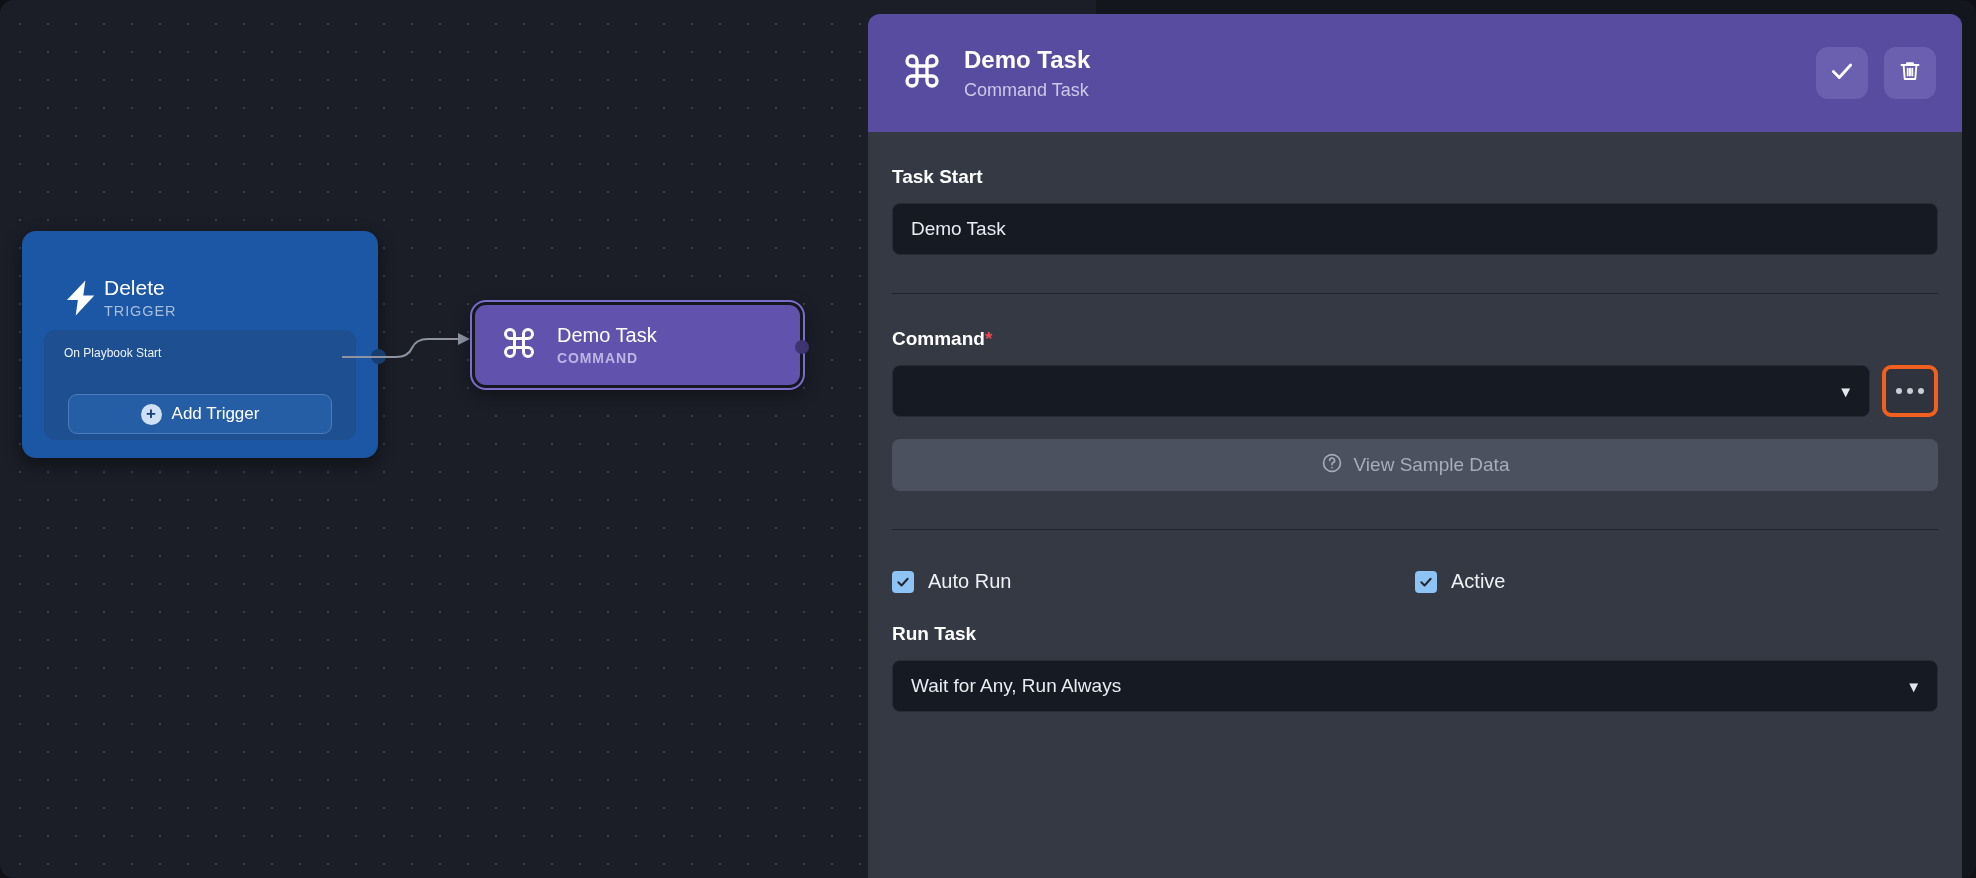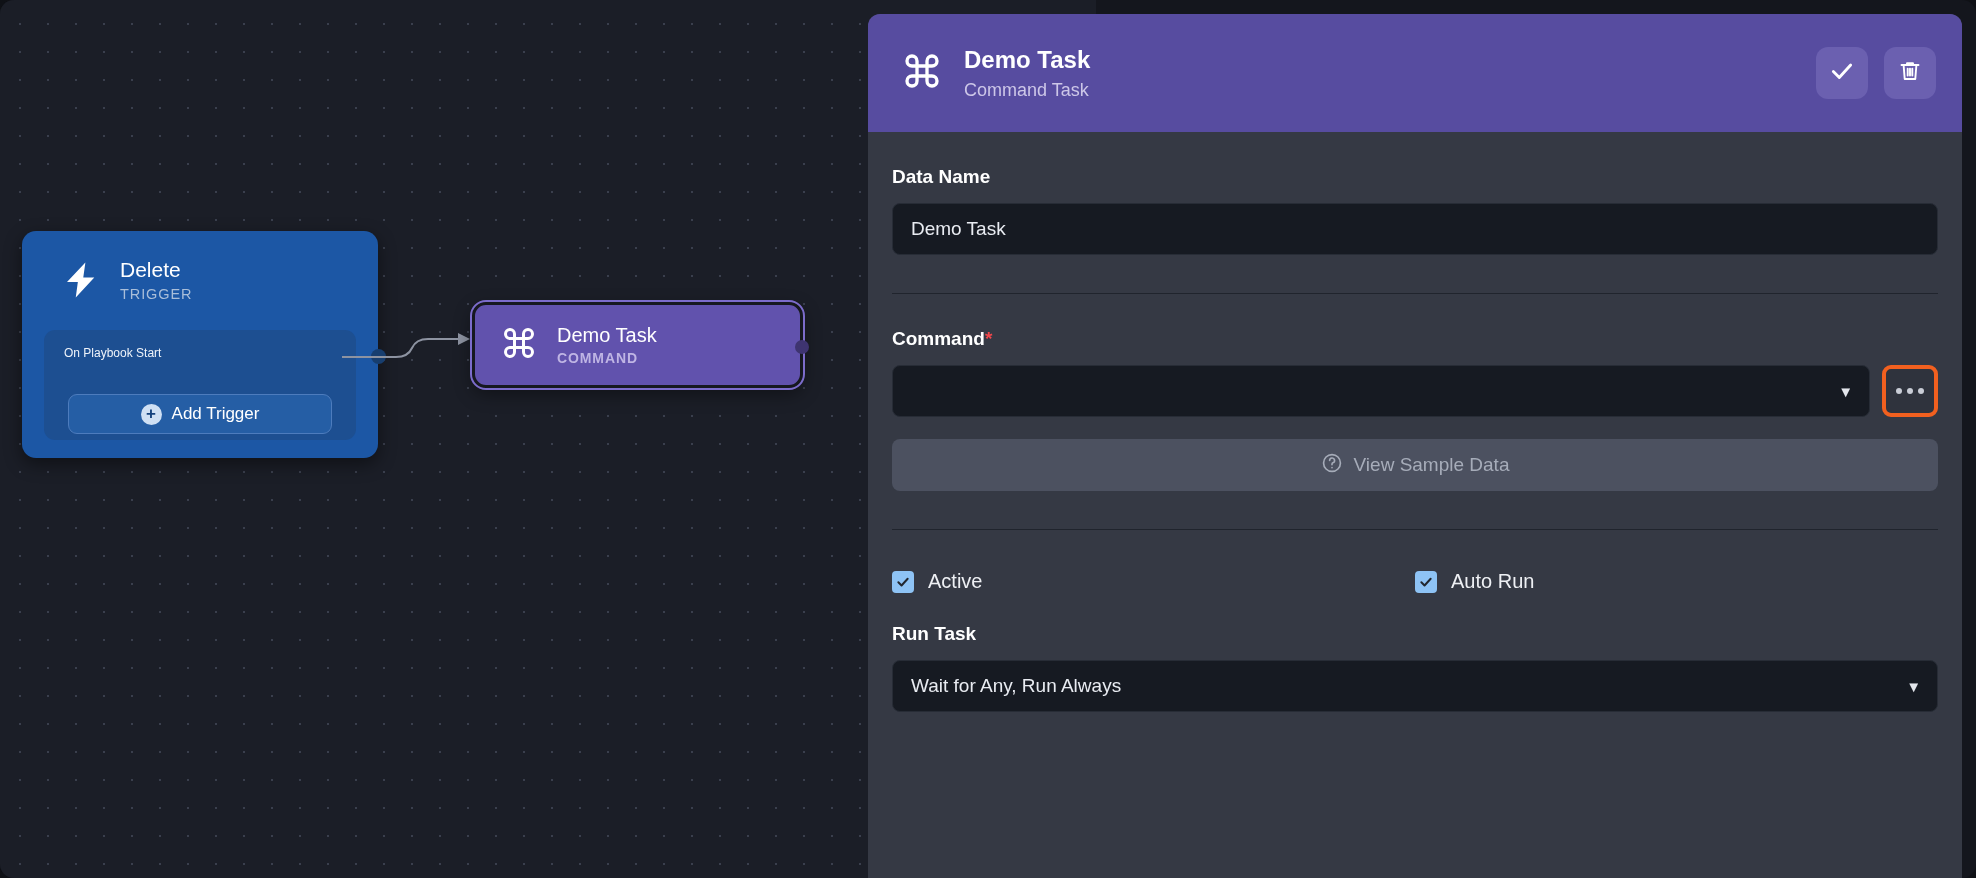--- a/index.html
+++ b/index.html
@@ -32,22 +32,22 @@
   
   .node-trigger {
     position: absolute;
     left: 22px; top: 231px;
     width: 356px; height: 227px;
     background: #1c57a5;
     border-radius: 14px;
     box-shadow: 0 6px 18px rgba(0,0,0,.45);
   }
   .node-trigger-head {
-    display: flex; align-items: flex-start;
-    gap: 18px;
+    display: flex; align-items: flex-end;
+    gap: 2px;
     padding: 26px 0 0 38px;
     height: 90px;
   }
   .bolt-icon svg { display: block; }
   .node-trigger-titles { line-height: 1.22; }
   .node-trigger-title {
     font-size: 21px; color: #ffffff;
   }
   .node-trigger-sub {
     font-size: 14.5px; font-weight: normal;
@@ -306,21 +306,21 @@
           <svg width="24" height="24" viewBox="0 0 24 24" fill="none" stroke="#ffffff" stroke-width="1.9" stroke-linecap="round" stroke-linejoin="round">
             <path d="M3.5 6h17M9 6V4.2h6V6M5.6 6l1.1 14h10.6l1.1-14"></path>
             <path d="M9.7 9.6v7M12 9.6v7M14.3 9.6v7"></path>
           </svg>
         </span>
       </div>
     </div>
 
     <div class="panel-body">
 
-      <div class="field-label">Data Name</div>
+      <div class="field-label">Task Start</div>
       <div class="text-input">Demo Task</div>
 
       <div class="divider"></div>
 
       <div class="field-label">
         <span>Command</span><span class="req">*</span>
       </div>
 
       <div class="select-row">
         <div class="select-box">
@@ -347,29 +347,29 @@
 
       <div class="divider"></div>
 
       <div class="checkbox-row">
         <div class="checkbox-item">
           <span class="cbx">
             <svg width="14" height="14" viewBox="0 0 24 24" fill="none" stroke="#22272f" stroke-width="3.4" stroke-linecap="round" stroke-linejoin="round">
               <path d="M4 12.5 L9.5 18 L20 6.5"></path>
             </svg>
           </span>
-          <span class="cb-label">Active</span>
+          <span class="cb-label">Auto Run</span>
         </div>
         <div class="checkbox-item">
           <span class="cbx">
             <svg width="14" height="14" viewBox="0 0 24 24" fill="none" stroke="#22272f" stroke-width="3.4" stroke-linecap="round" stroke-linejoin="round">
               <path d="M4 12.5 L9.5 18 L20 6.5"></path>
             </svg>
           </span>
-          <span class="cb-label">Auto Run</span>
+          <span class="cb-label">Active</span>
         </div>
       </div>
 
       <div class="run-mode-label">Run Task</div>
       <div class="select-box">
         <span>Wait for Any, Run Always</span>
         <span class="caret">▼</span>
       </div>
 
     </div>

